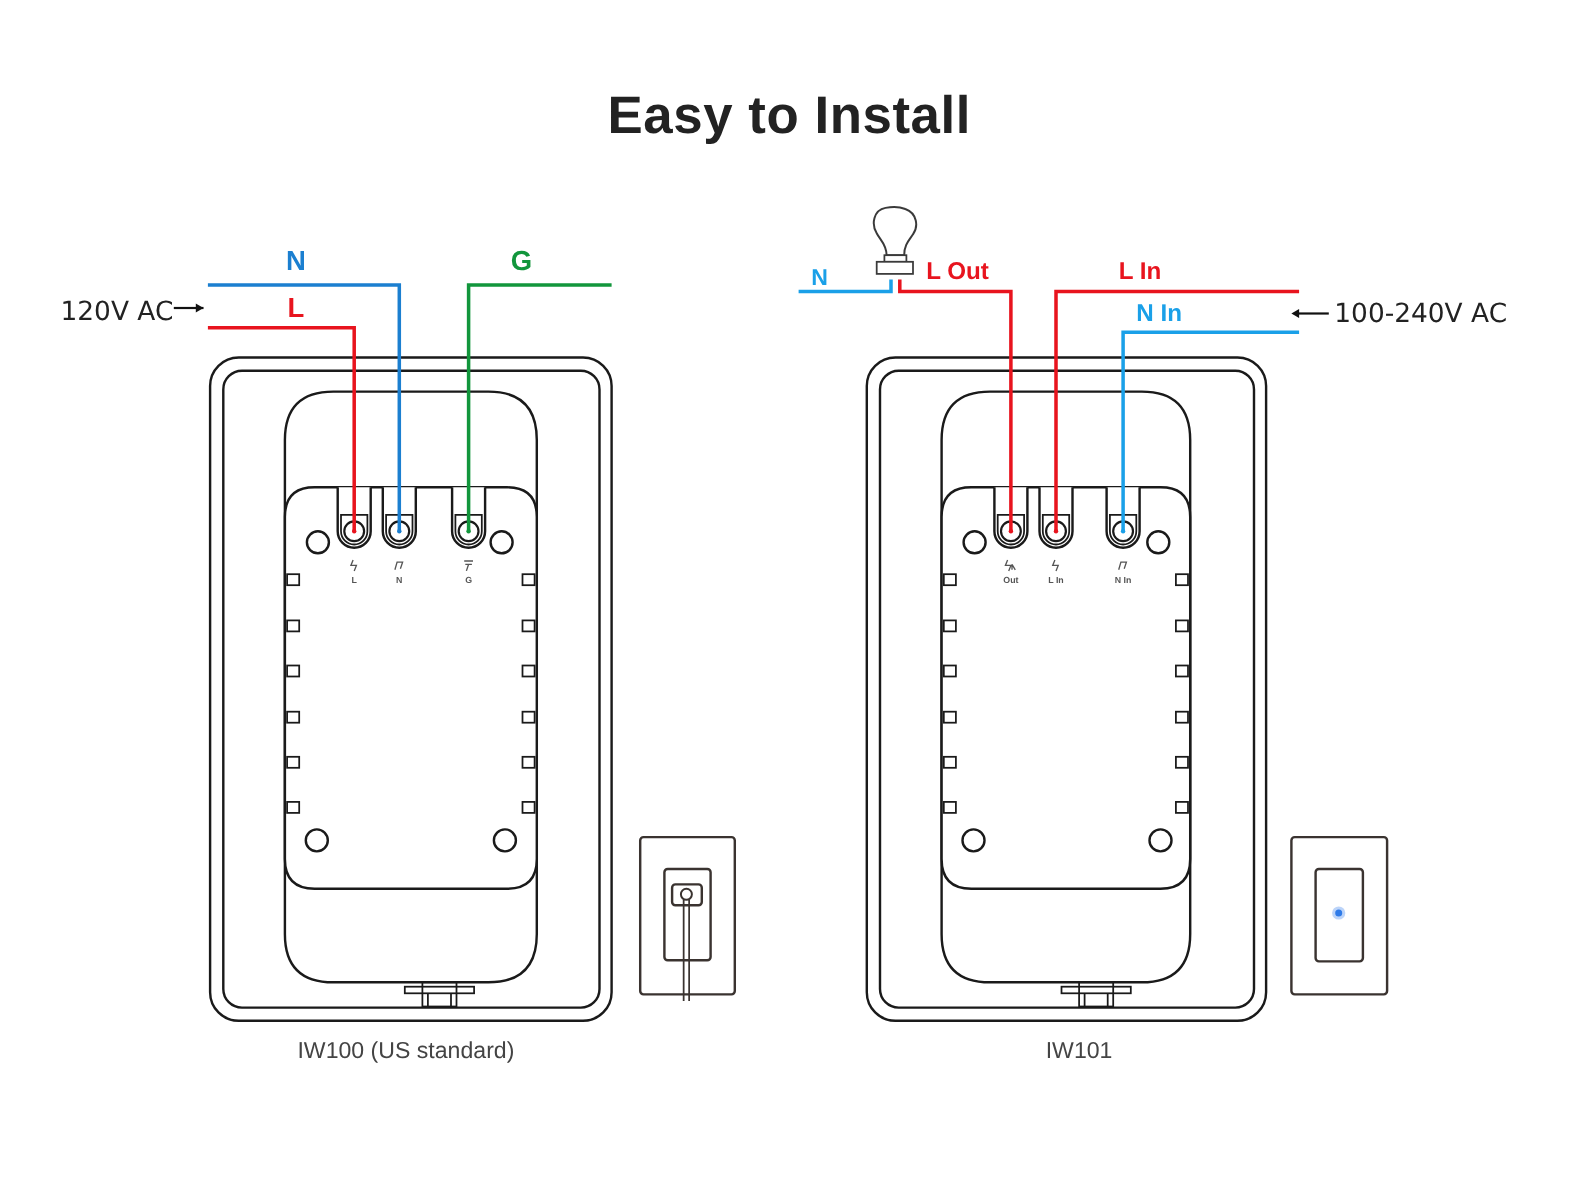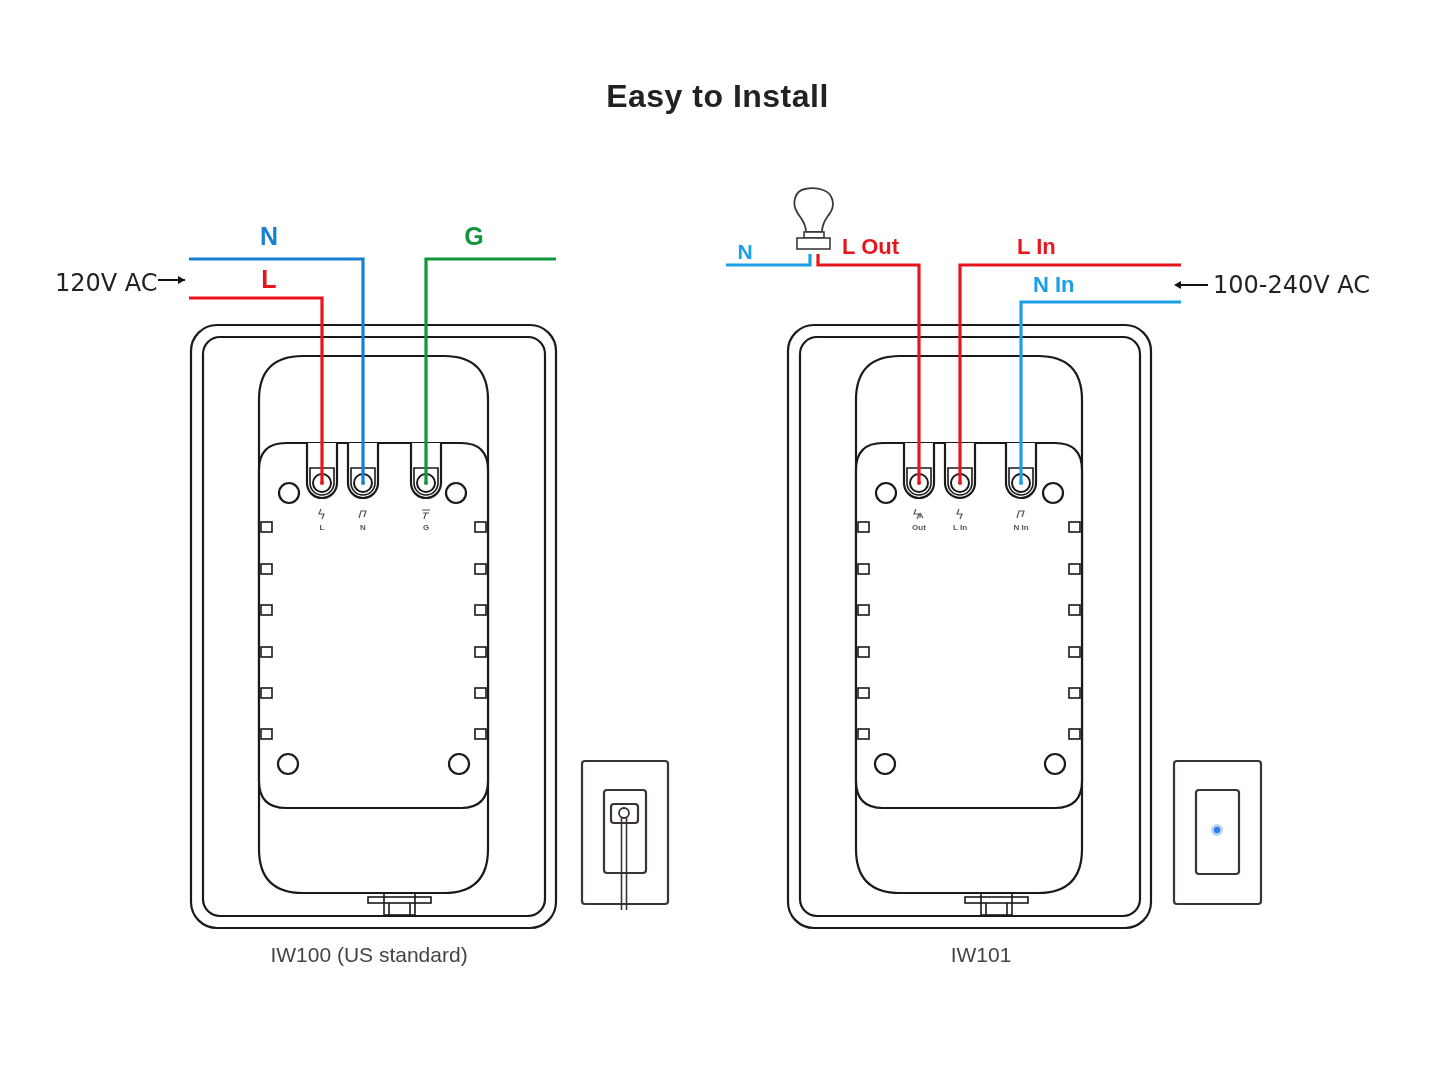--- a/index.html
+++ b/index.html
@@ -1,17 +1,17 @@
 <!DOCTYPE html>
 <html><head>
 <meta charset="utf-8">
 <style>
   html, body { margin: 0; padding: 0; background: #ffffff; }
   body { width: 1445px; height: 1076px; position: relative; overflow: hidden; font-family: "Liberation Sans", sans-serif; }
-  #title { position: absolute; left: 0; top: 78px; width: 1435px; text-align: center; font-size: 32px; font-weight: bold; color: #222222; letter-spacing: 0.5px; }
+  #title { position: absolute; left: 0; top: 78px; width: 1435px; text-align: center; font-size: 48px; font-weight: bold; color: #222222; letter-spacing: 0.5px; }
   svg#diagram { position: absolute; left: 0; top: 0; }
   .outline { fill: none; stroke: #1a1a1a; stroke-width: 2.2; }
   .thin { fill: none; stroke: #1a1a1a; stroke-width: 1.6; }
   .wire { fill: none; stroke-width: 3.2; stroke-linejoin: miter; }
   .wlabel { font-family: "Liberation Sans", sans-serif; font-weight: bold; font-size: 25px; }
   .acl { font-family: "DejaVu Sans", sans-serif; font-size: 24px; fill: #222222; }
   .tlabel { font-family: "Liberation Sans", sans-serif; font-weight: bold; font-size: 8px; fill: #555555; text-anchor: middle; }
   .tsym { fill: none; stroke: #555555; stroke-width: 1.2; }
   .caption { font-family: "Liberation Sans", sans-serif; font-size: 21px; fill: #444444; text-anchor: middle; }
   .plate { fill: none; stroke: #3a3330; stroke-width: 2.2; }

